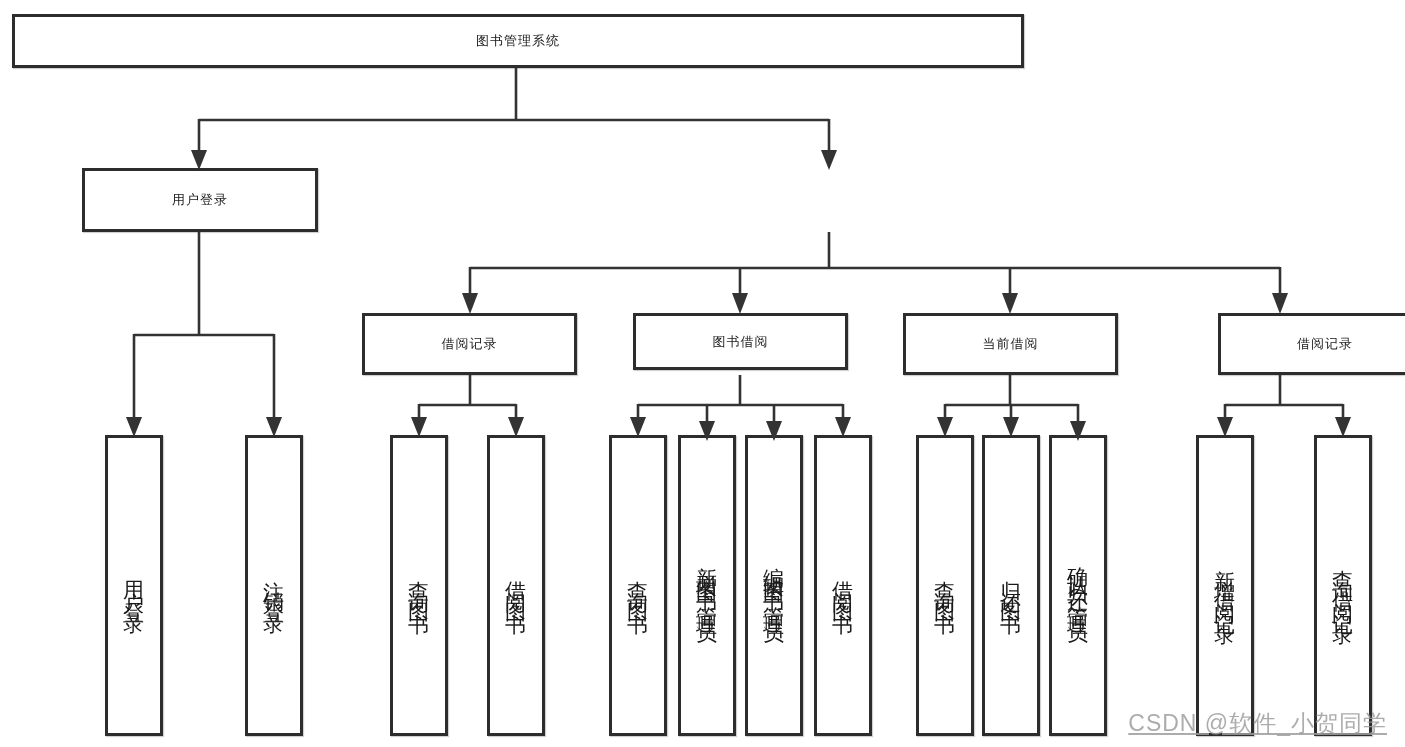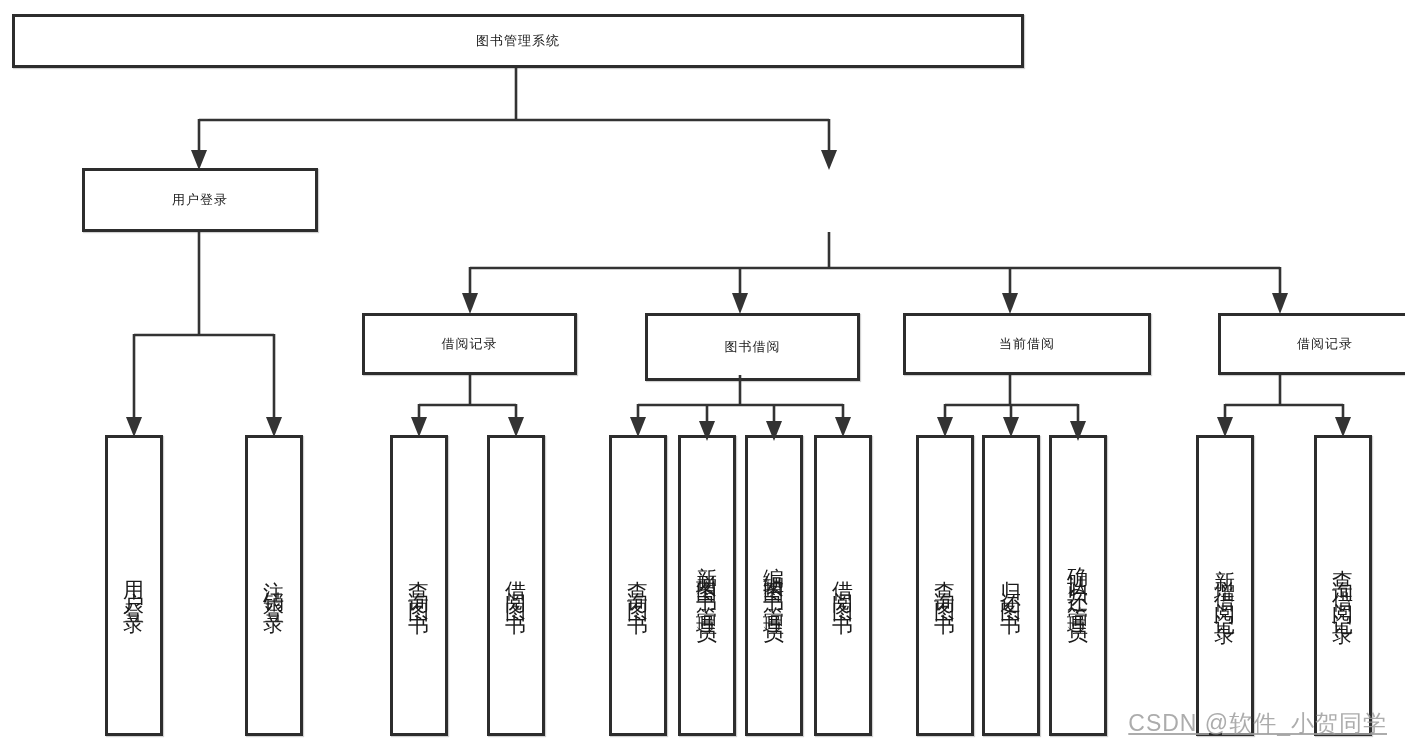--- a/index.html
+++ b/index.html
@@ -154,24 +154,24 @@
     <span class="h-label">图书管理系统</span>
   </div>
 
   <div class="box" style="left:82px; top:168px; width:236px; height:64px;">
     <span class="h-label">用户登录</span>
   </div>
 
   <div class="box" style="left:362px; top:313px; width:215px; height:62px;">
     <span class="h-label">借阅记录</span>
   </div>
-  <div class="box" style="left:633px; top:313px; width:215px; height:68px;margin-left:12px;">
+  <div class="box" style="left:633px; top:313px; width:215px; height:57px;">
     <span class="h-label">图书借阅</span>
   </div>
-  <div class="box" style="left:903px; top:313px; width:248px; height:62px;">
+  <div class="box" style="left:903px; top:313px; width:215px; height:62px;">
     <span class="h-label">当前借阅</span>
   </div>
   <div class="box" style="left:1173px; top:313px; width:214px; height:62px;margin-left:45px;">
     <span class="h-label">借阅记录</span>
   </div>
 
   <div class="box" style="left:105px; top:435px; width:58px; height:301px;">
     <span class="v-label">用户登录</span>
   </div>
   <div class="box" style="left:245px; top:435px; width:58px; height:301px;">

